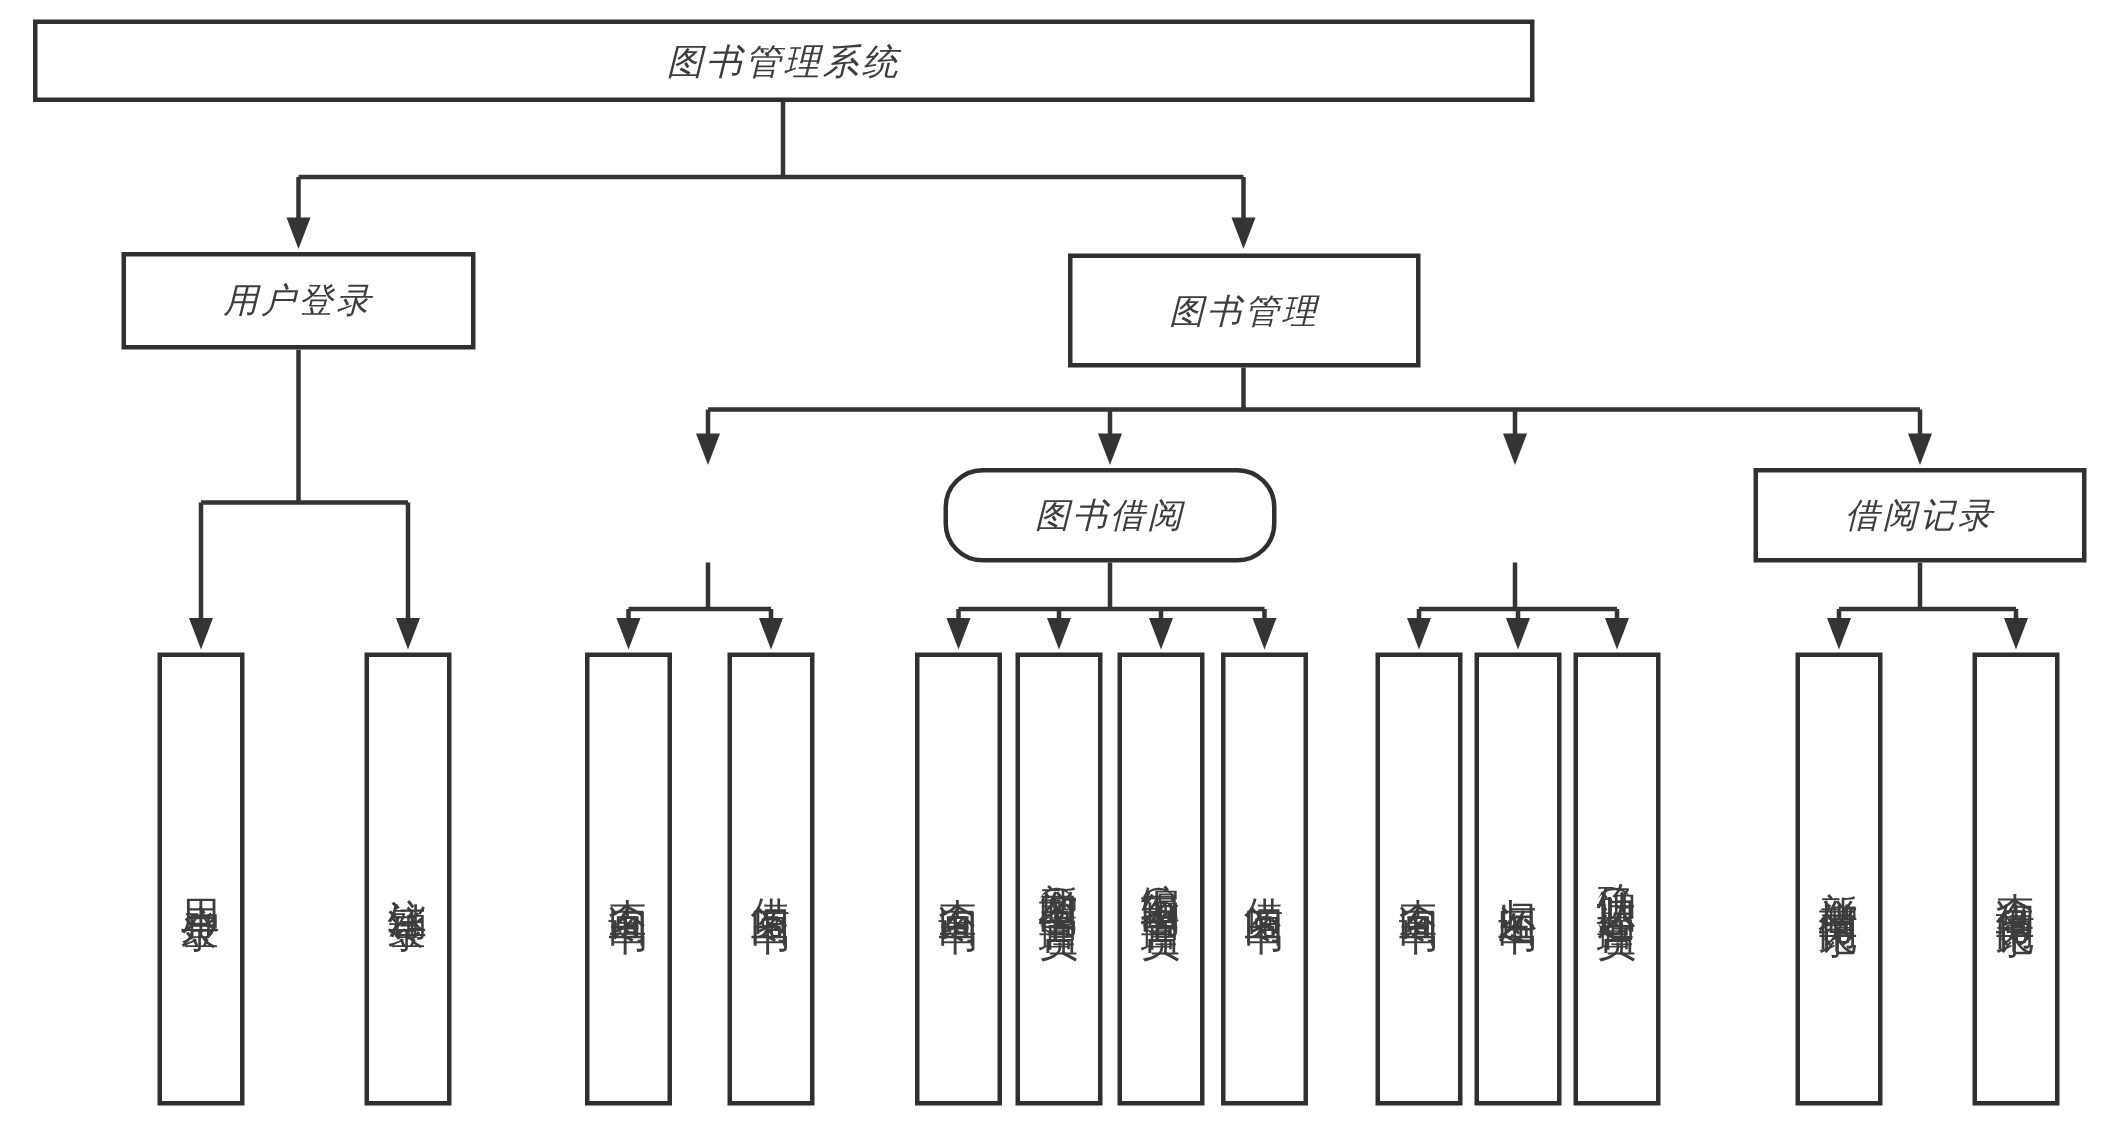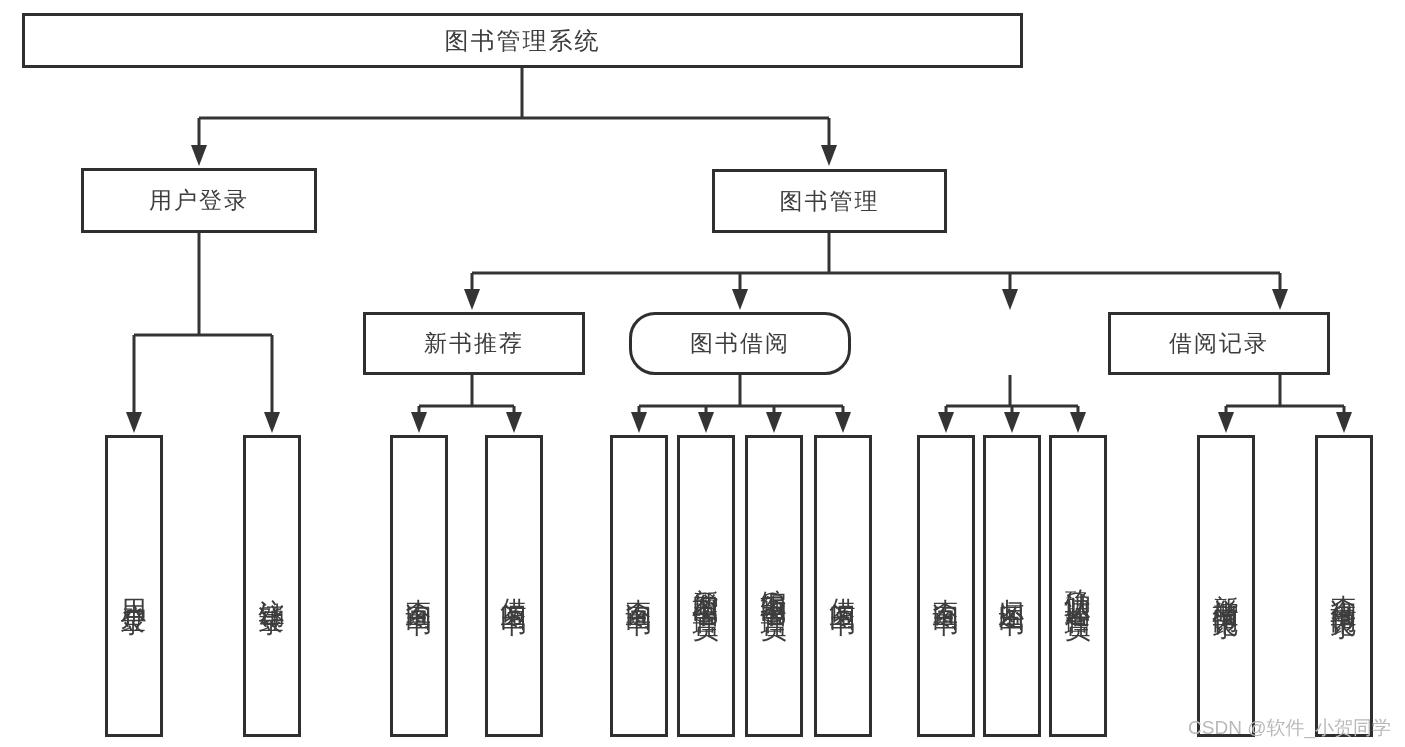--- a/index.html
+++ b/index.html
@@ -30,20 +30,21 @@
     display: flex;
     align-items: center;
     justify-content: center;
     z-index: 2;
   }
   .hlabel {
     font-size: 23px;
     letter-spacing: 2px;
     color: var(--text, #3d3d3d);
     white-space: nowrap;
+    font-style: italic;
   }
   .root-label { font-size: 24px; }
   .leaf {
     width: 58px;
     height: 302px;
     top: 435px;
   }
   .l3 {
     width: 222px;
     height: 63px;
@@ -112,31 +113,28 @@
     </g>
   </svg>
 
   <div class="box" style="left:22px; top:13px; width:1001px; height:55px;">
     <span class="hlabel root-label">图书管理系统</span>
   </div>
 
   <div class="box" style="left:81px; top:168px; width:236px; height:65px;">
     <span class="hlabel">用户登录</span>
   </div>
-  <div class="box" style="left:712px; top:169px; width:235px; height:64px;">
+  <div class="box" style="left:712px; top:169px; width:235px; height:76px;">
     <span class="hlabel">图书管理</span>
   </div>
 
-  <div class="box l3" style="left:363px;">
-    <span class="hlabel">新书推荐</span>
-  </div>
   <div class="box l3" style="left:629px;border-radius:26px;">
     <span class="hlabel">图书借阅</span>
   </div>
-  <div class="box l3" style="left:1108px;">
+  <div class="box l3" style="left:1169px;">
     <span class="hlabel">借阅记录</span>
   </div>
 
   <div class="box leaf" style="left:105px;">
     <span class="vtext">用户登录</span>
   </div>
   <div class="box leaf" style="left:243px;">
     <span class="vtext">注销登录</span>
   </div>
 
@@ -170,15 +168,14 @@
     <span class="vtext">确认归还（管理员）</span>
   </div>
 
   <div class="box leaf" style="left:1197px;">
     <span class="vtext">新增借阅记录</span>
   </div>
   <div class="box leaf" style="left:1315px;">
     <span class="vtext">查询借阅记录</span>
   </div>
 
-  <div class="watermark">CSDN @软件_小贺同学</div>
 
 </div>
 
 </body></html>

